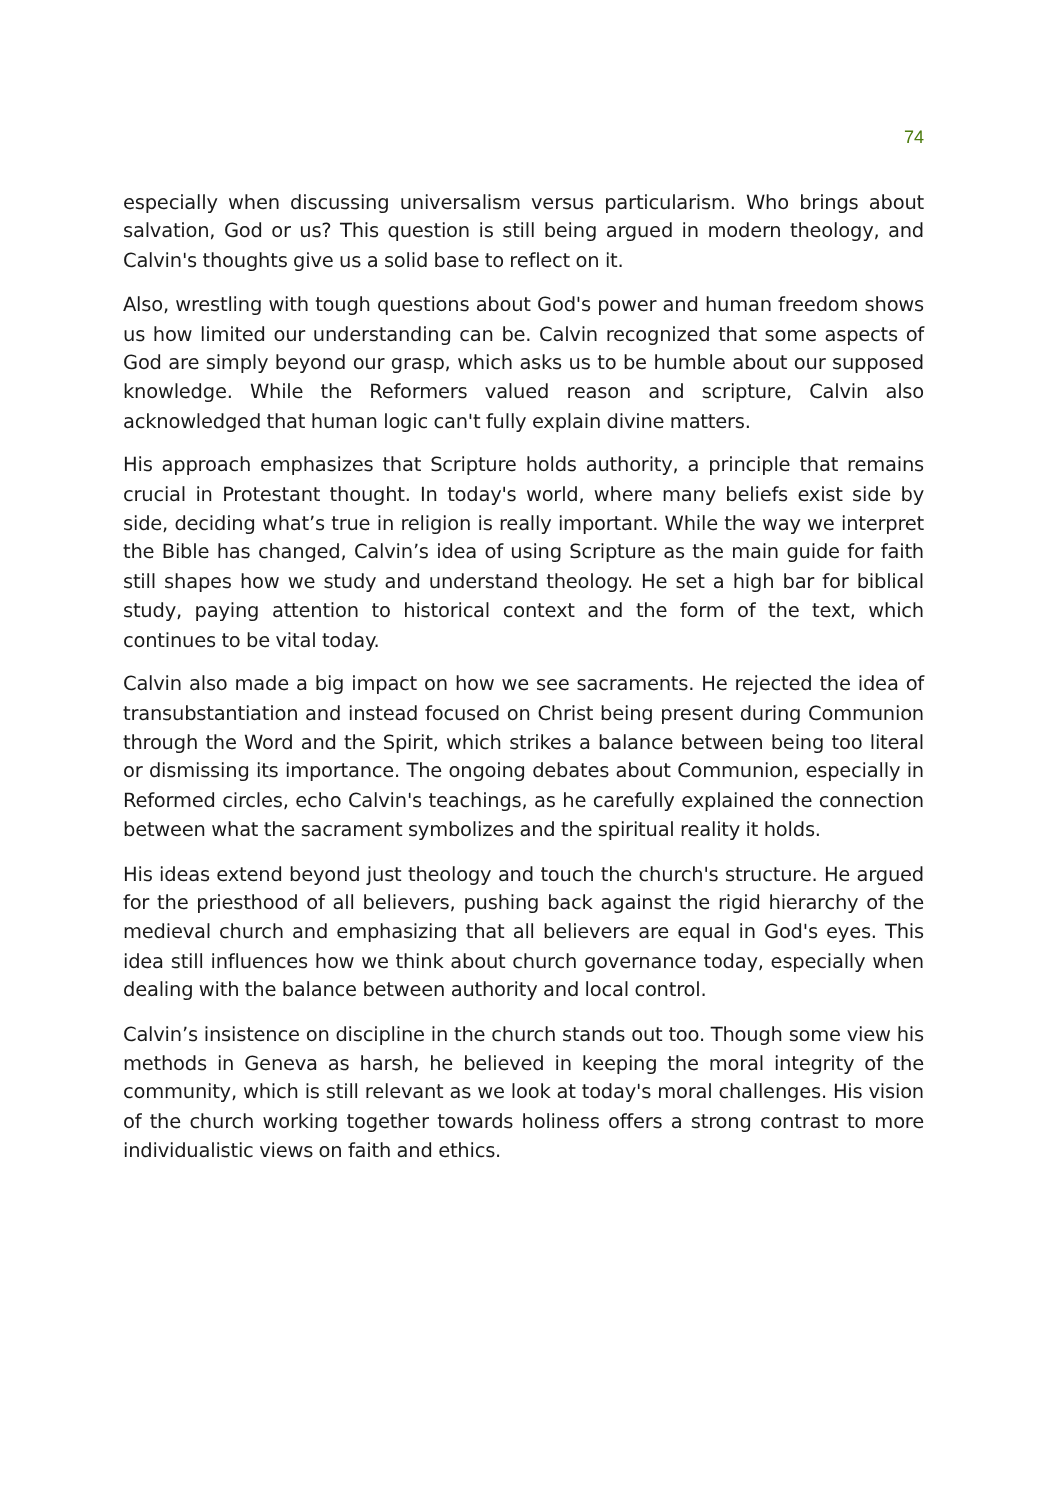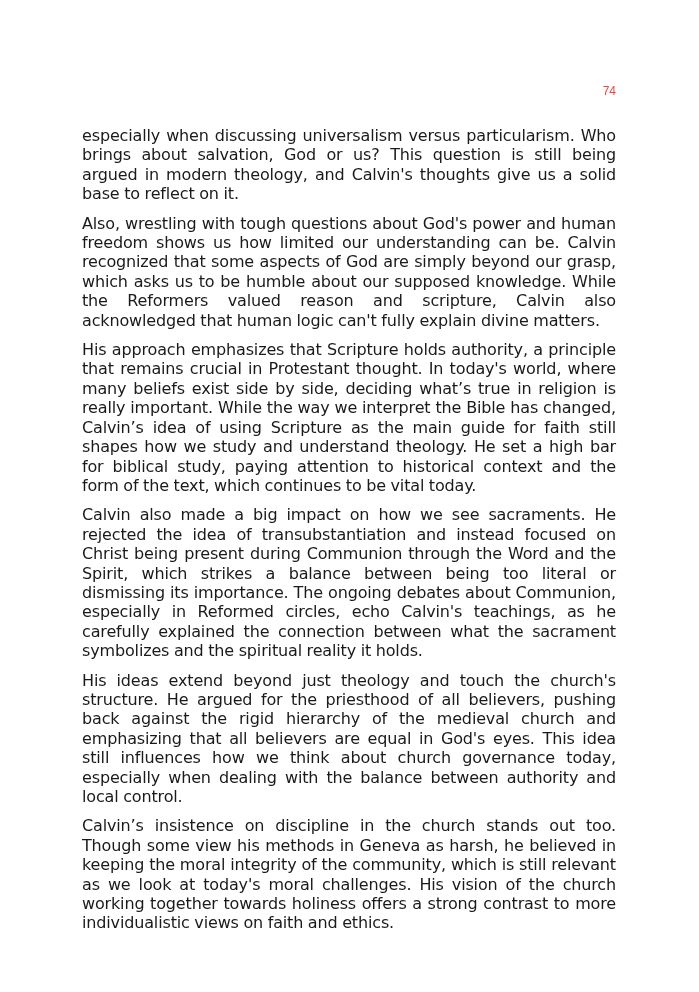--- a/index.html
+++ b/index.html
@@ -14,31 +14,31 @@
     overflow: hidden;
     font-family: "DejaVu Sans", sans-serif;
     color: #1a1a1a;
   }
   .page-number {
     position: absolute;
     top: 84px;
     right: 83px;
     font-family: "Liberation Sans", sans-serif;
     font-size: 12px;
-    color: #ef4444;
+    color: #4d7c0f;
   }
   .body-text {
     position: absolute;
     top: 126px;
     left: 82px;
     width: 535px;
   }
   .para {
     margin: 0 1px 10px 0;
-    font-size: 16px;
+    font-size: 13px;
     line-height: 19.4px;
     text-align: justify;
     letter-spacing: -0.15px;
     word-spacing: -0.3px;
   }
 </style>
 </head>
 <body>
 
 <div class="page-number">74</div>

